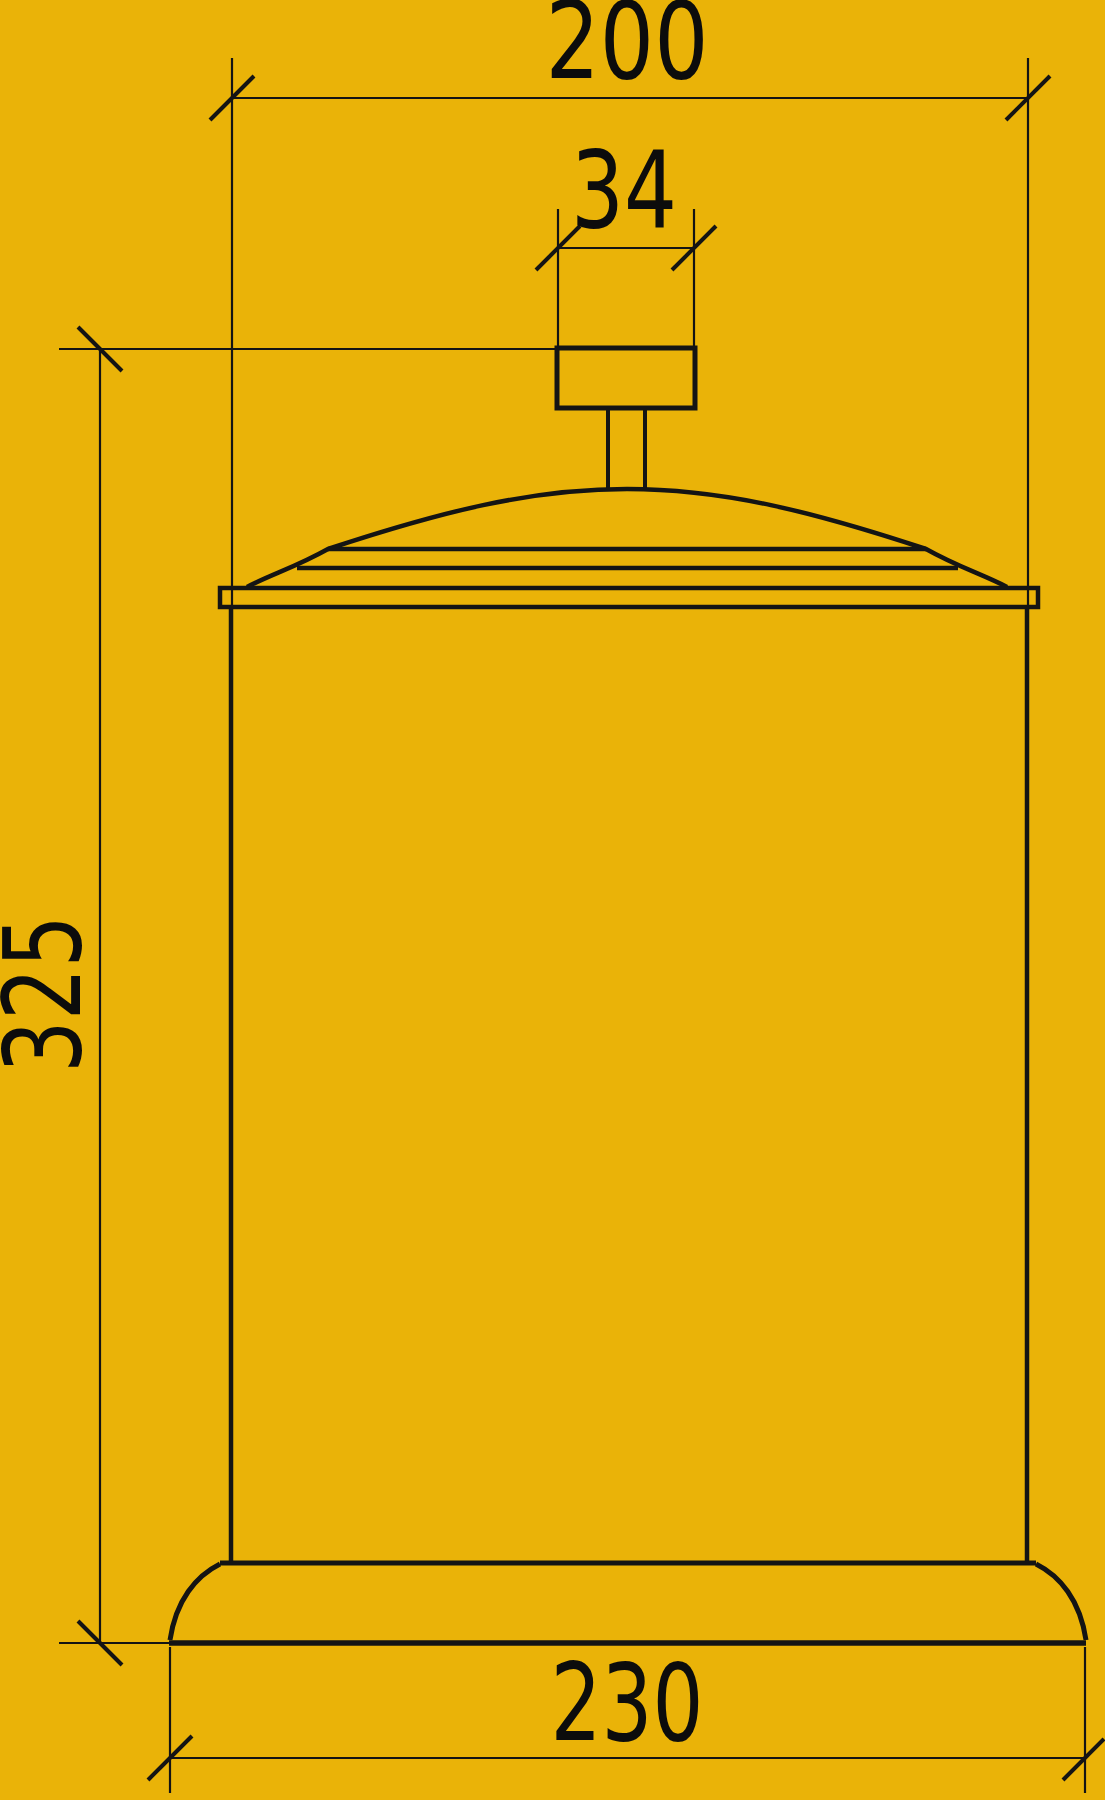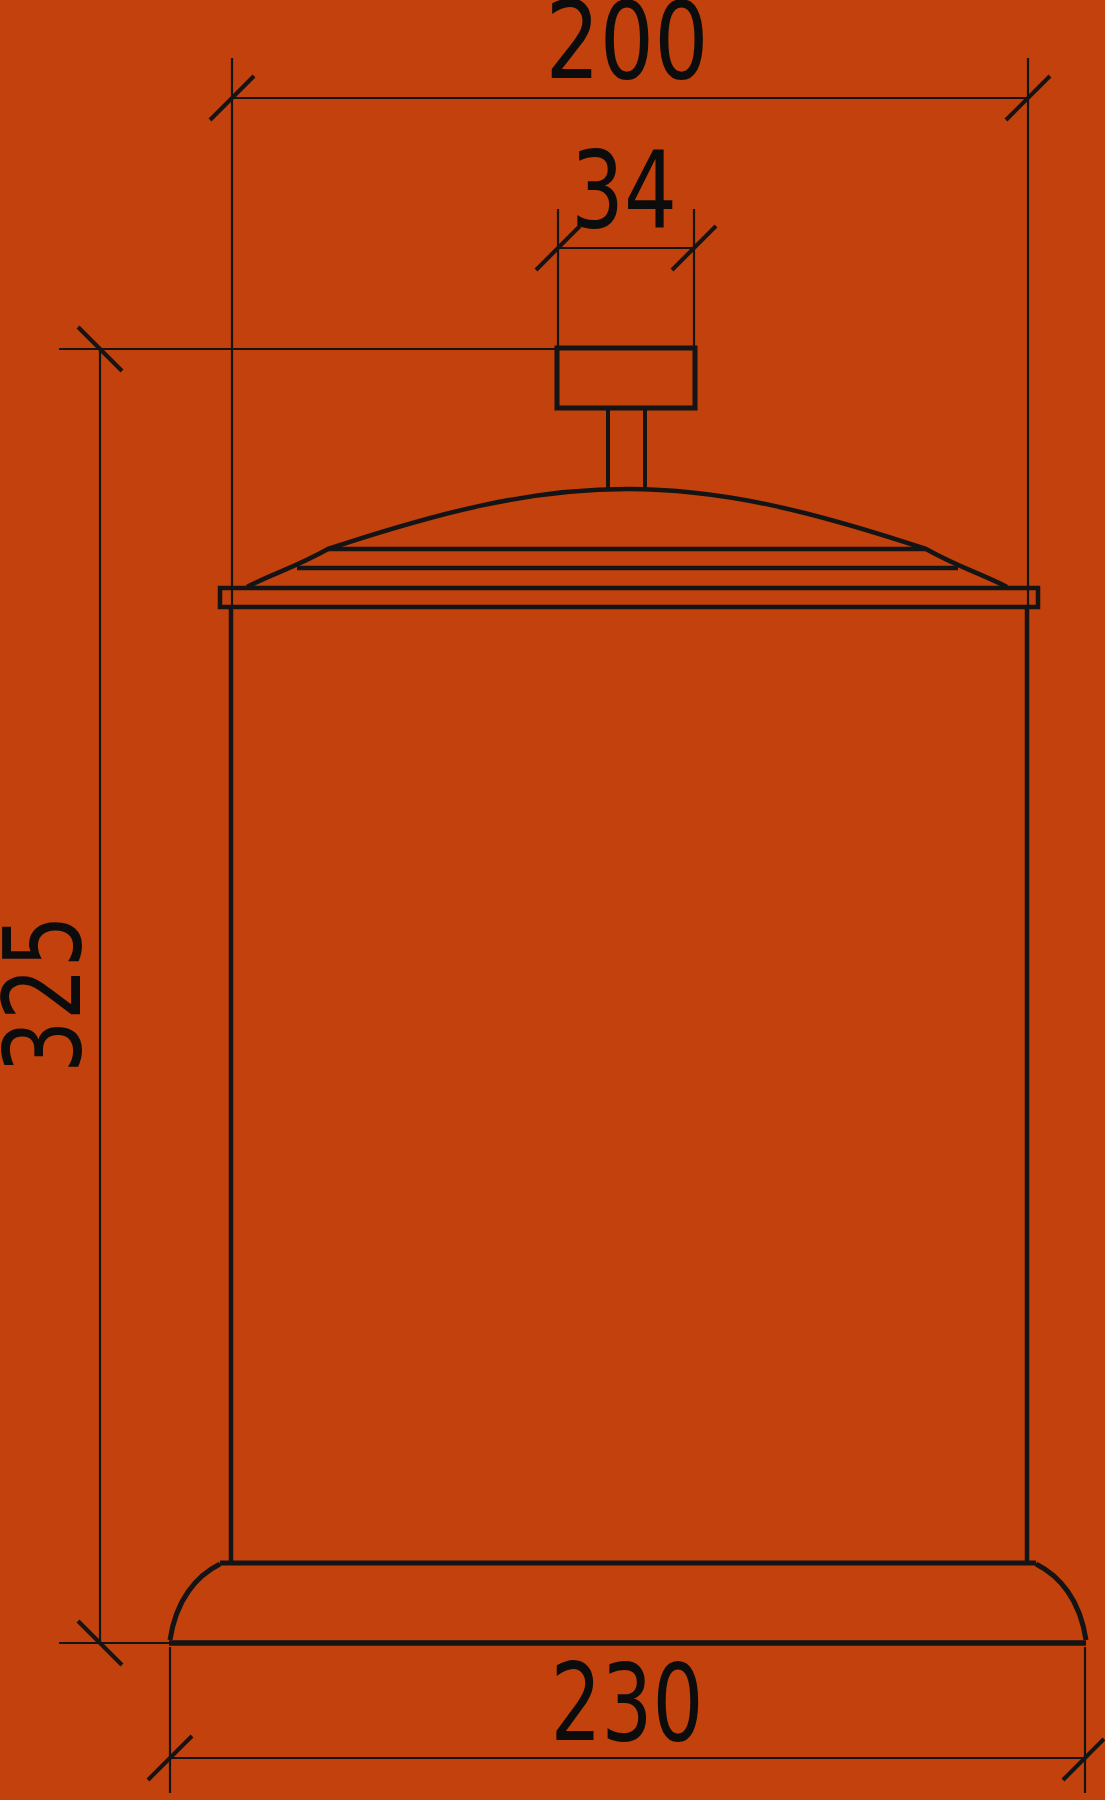--- a/index.html
+++ b/index.html
@@ -1,18 +1,18 @@
 <!DOCTYPE html>
 <html><head>
 <meta charset="utf-8">
 <style>
   html, body { margin: 0; padding: 0; background: #ffffff; }
   .stage {
     width: 1105px; height: 1800px;
-    position: relative; background: #c2410c; overflow: hidden;
+    position: relative; background: #eab308; overflow: hidden;
   }
   svg { display: block; }
   text {
     font-family: "DejaVu Sans", "Liberation Sans", sans-serif;
     font-weight: 400;
     fill: #0c0c0c;
   }
 </style>
 </head>
 <body>

